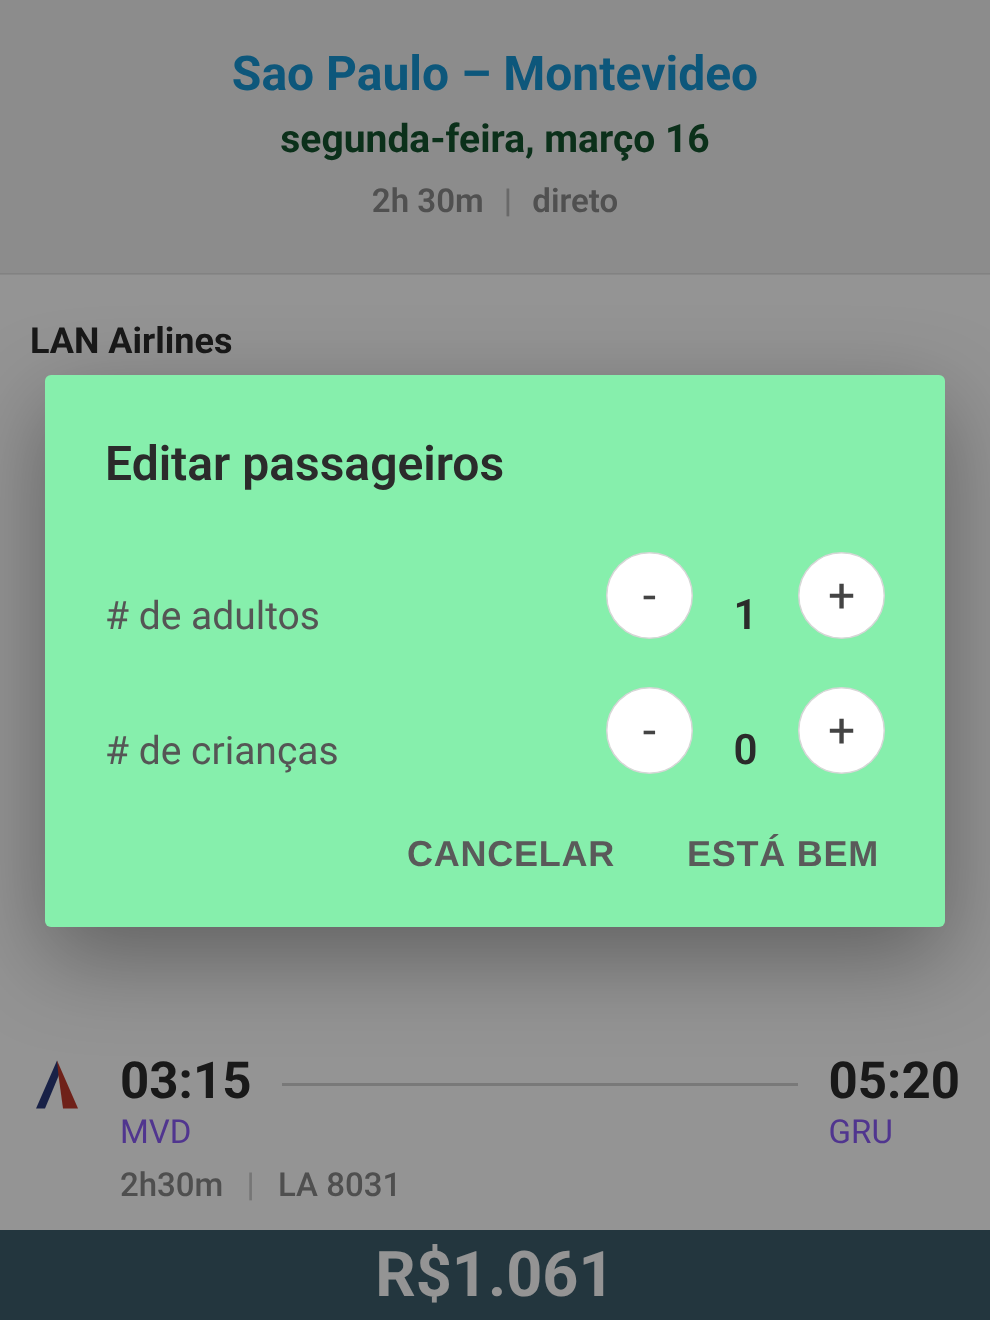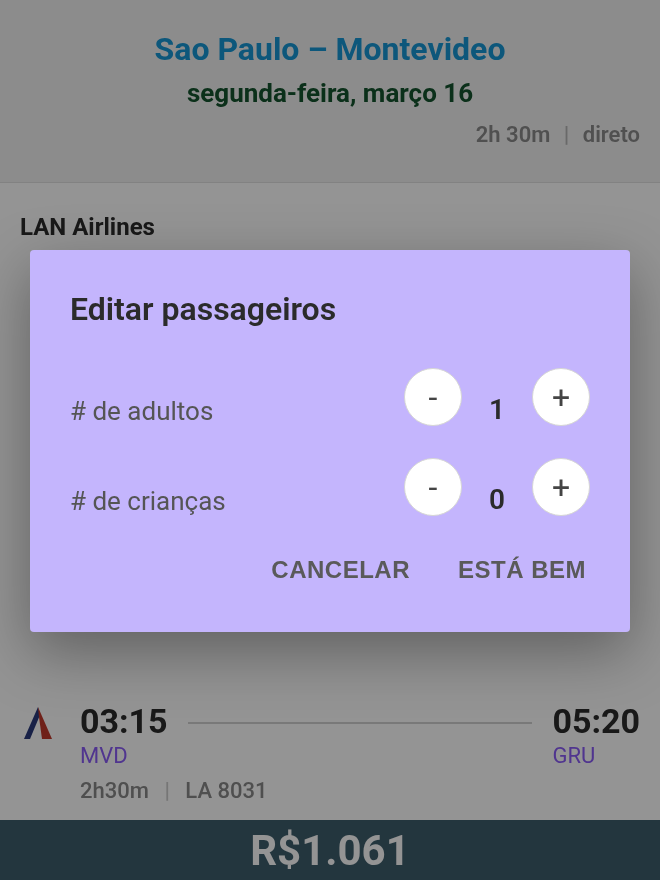--- a/index.html
+++ b/index.html
@@ -21,21 +21,20 @@
   .header-date {
     color: #14532d;
     font-size: 26px;
     font-weight: 700;
     margin-bottom: 14px;
   }
   .header-meta {
     color: #8a8a8a;
     font-size: 22px;
     font-weight: 600;
-    text-align: right;
   }
   .header-meta .sep { margin: 0 8px; color: #b5b5b5; }
 
   .content { padding: 30px 20px 0; }
   .airline-name { font-size: 24px; font-weight: 700; color: #2b2b2b; }
 
   .flight-card {
     padding: 0 20px;
     margin-top: 460px;
     position: relative;
@@ -75,24 +74,24 @@
   .scrim {
     position: absolute; inset: 0;
     background: rgba(0,0,0,0.42);
   }
 
   
   .dialog {
     position: absolute;
     left: 30px; right: 30px;
     top: 250px;
-    background: #c4b5fd;
+    background: #86efac;
     border-radius: 4px;
     box-shadow: 0 20px 60px rgba(0,0,0,0.35);
-    padding: 40px 40px 40px;
+    padding: 40px 40px 26px;
   }
   .dialog-title {
     font-size: 32px;
     font-weight: 600;
     color: #2b2b2b;
     margin-bottom: 40px;
   }
   .stepper-row {
     display: flex;
     align-items: flex-end;

